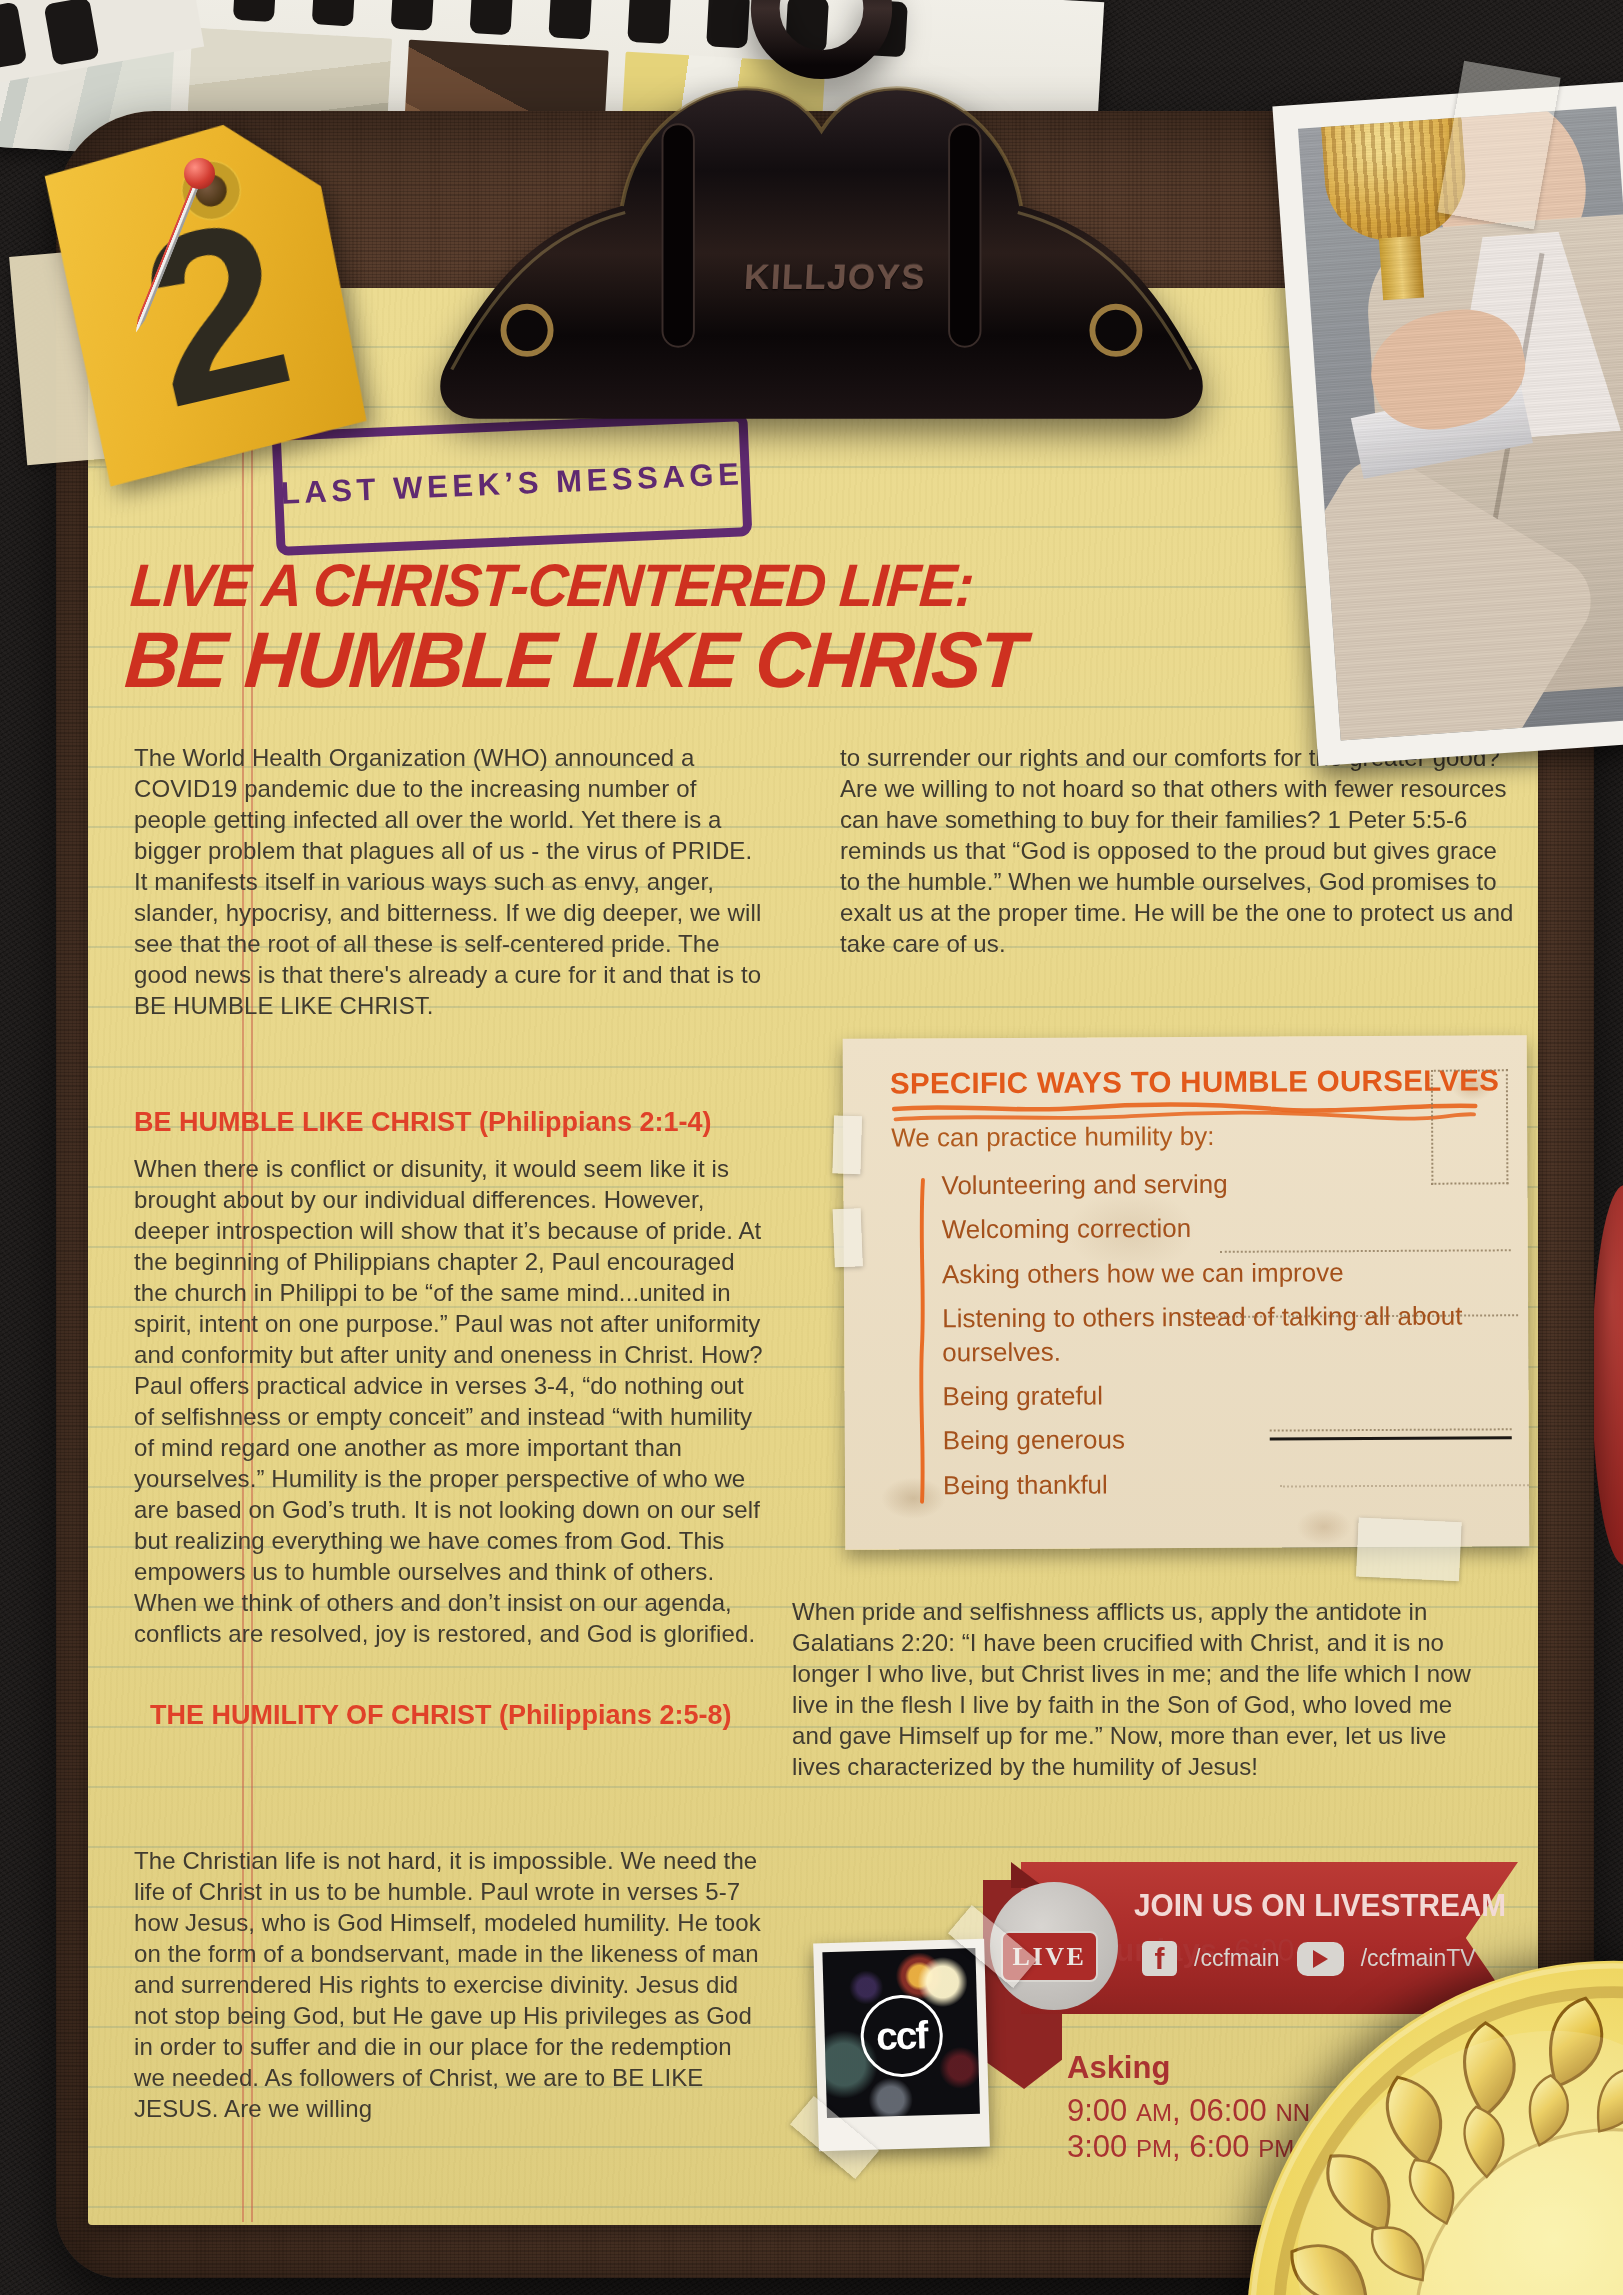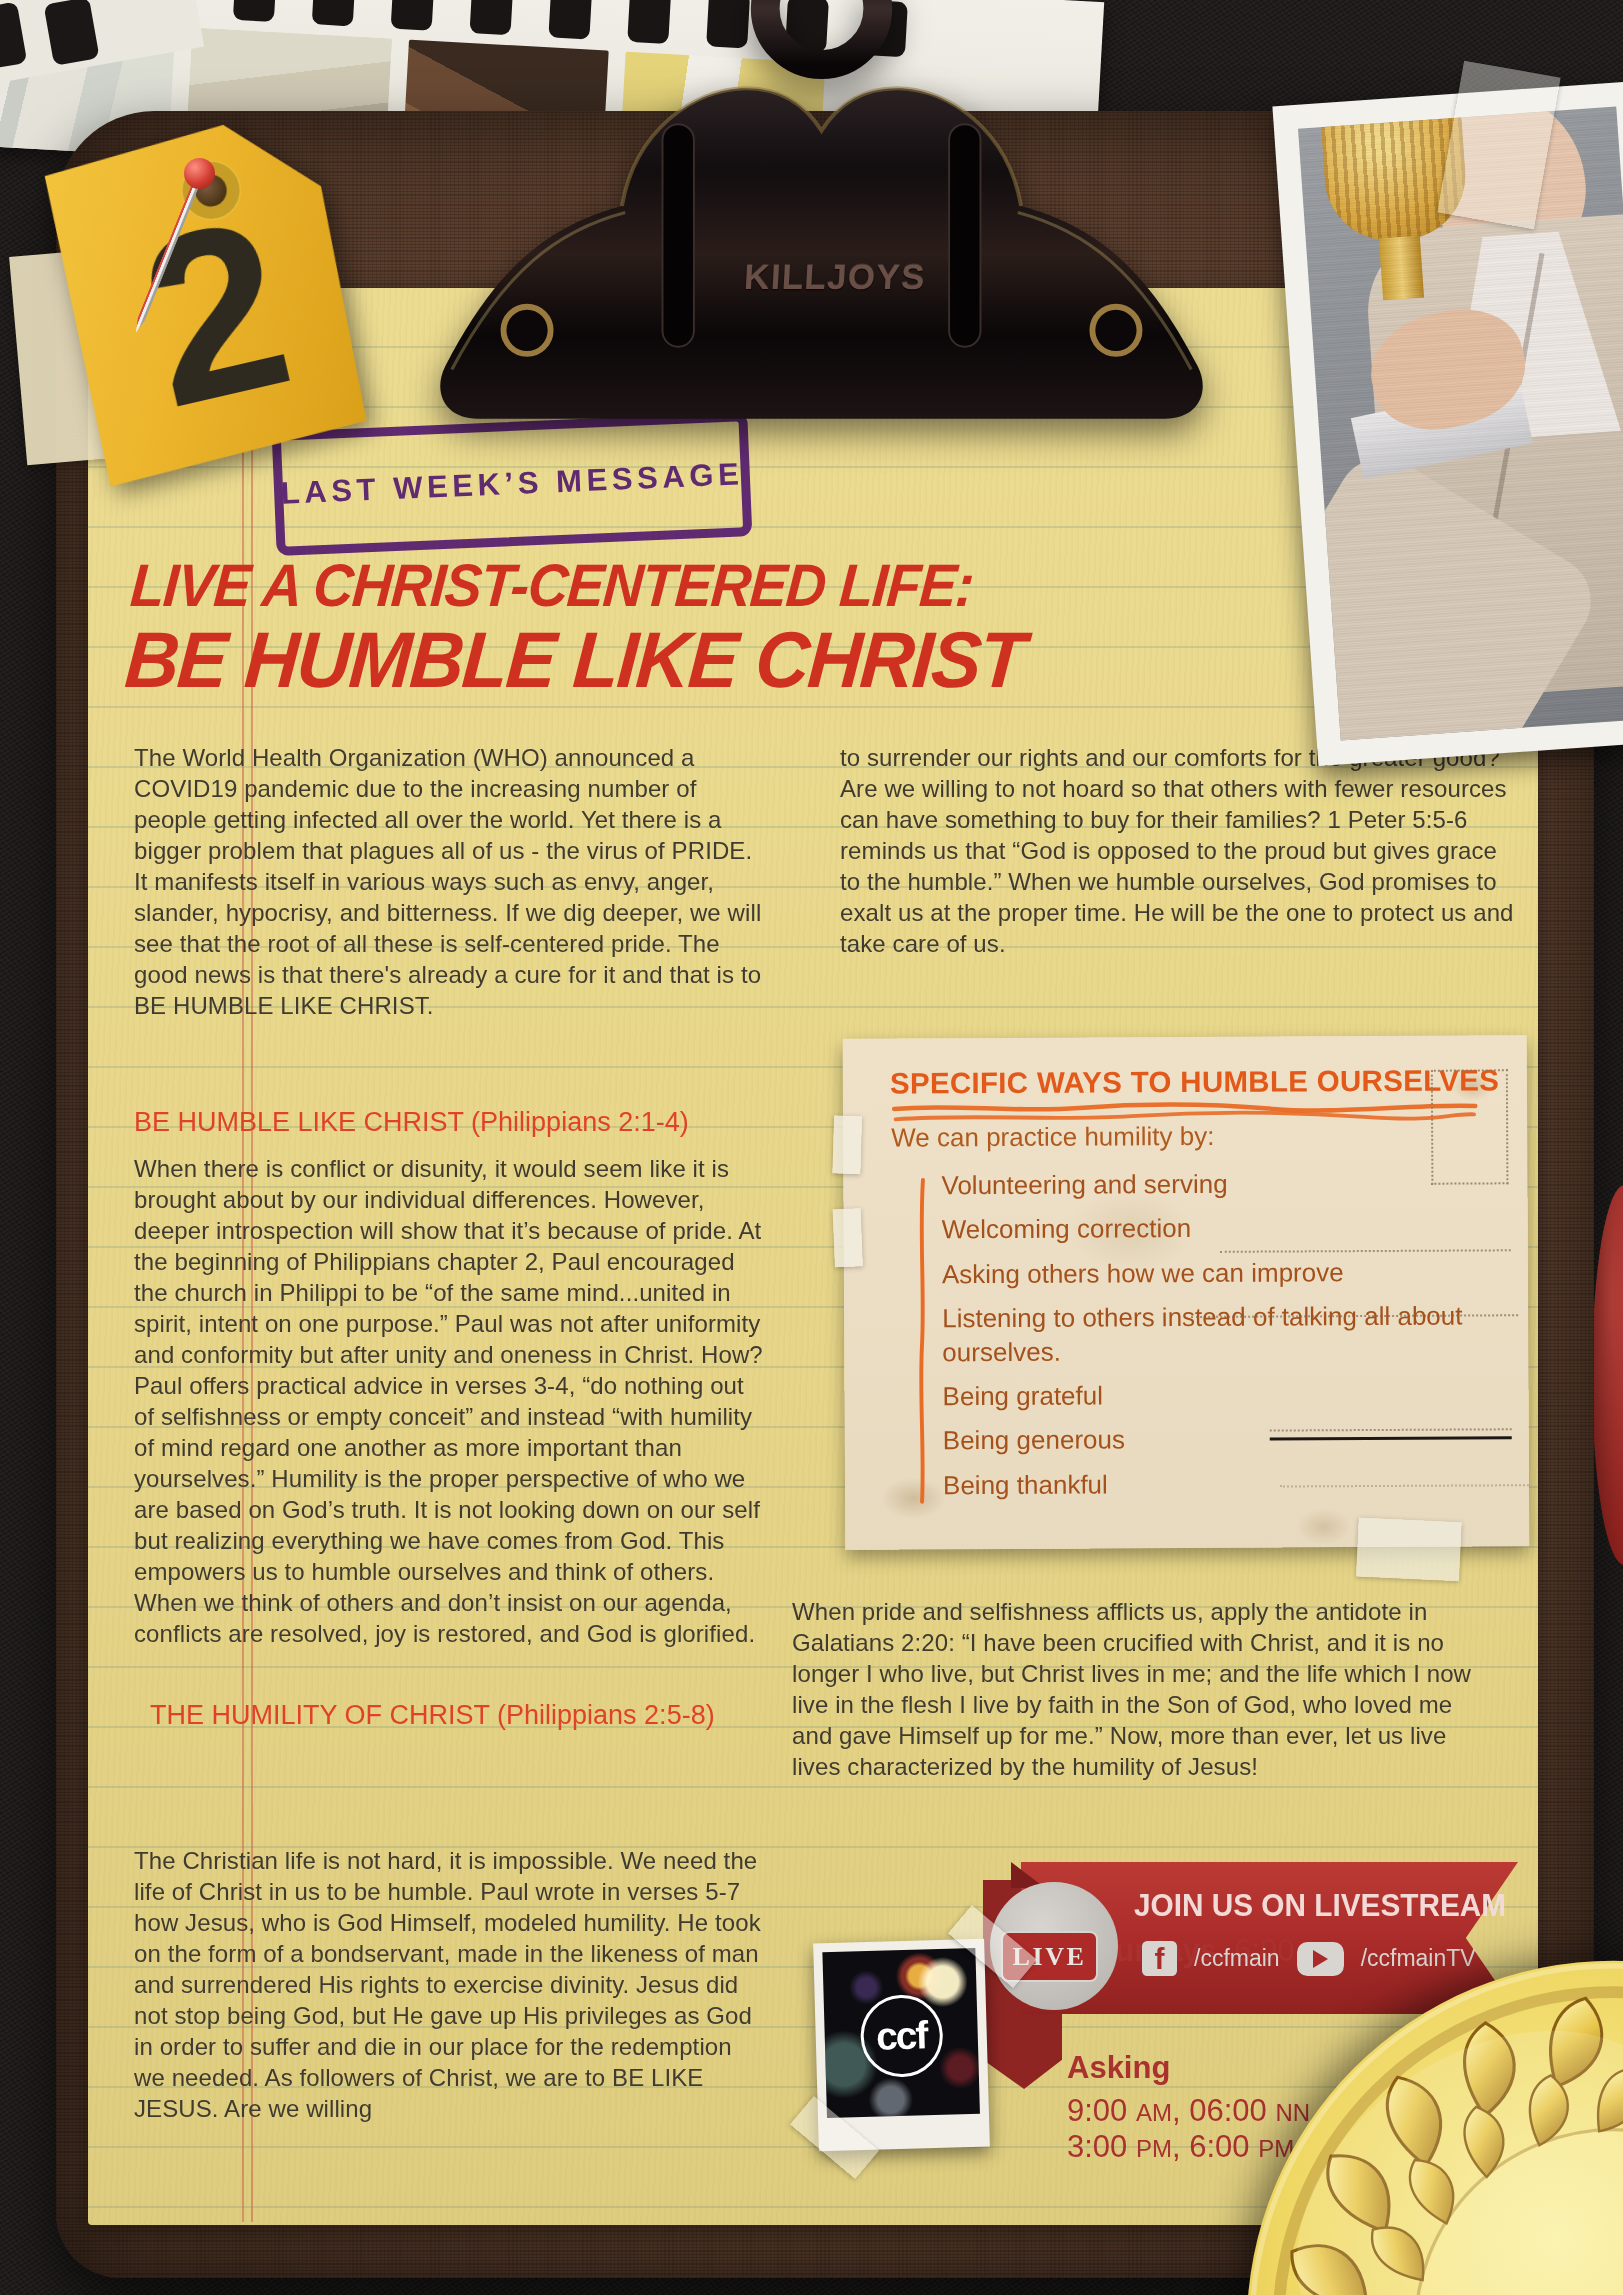--- a/index.html
+++ b/index.html
@@ -71,21 +71,21 @@
     border:9.2px solid #5b2470;border-radius:11.8px;display:flex;align-items:center;justify-content:center;opacity:.96;}
   #stamp span{font-size:31px;font-weight:bold;letter-spacing:4.6px;color:#5b2470;white-space:nowrap;}
 
   
   #title{left:133px;top:552px;width:1113px;z-index:4;transform:skewX(-4deg);transform-origin:left top;}
   #title .l1{font-size:60px;font-weight:bold;font-style:italic;color:#ce3120;letter-spacing:-1.3px;line-height:1.12;transform:scaleX(.93);transform-origin:left;}
   #title .l2{font-size:79px;font-weight:bold;font-style:italic;color:#ce3120;letter-spacing:-2px;line-height:1.05;transform:scaleX(.95);transform-origin:left;}
 
   
   .body-text{font-size:24px;line-height:31px;color:#403b30;letter-spacing:0.1px;z-index:4;}
-  .col-heading{font-size:27px;font-weight:normal;color:#e04129;z-index:4;white-space:nowrap;}
+  .col-heading{font-size:27px;font-weight:bold;color:#e04129;z-index:4;white-space:nowrap;}
   #lp1{left:134px;top:742px;width:632px;}
   #lh1{left:134px;top:1107px;}
   #lp2{left:134px;top:1153px;width:632px;}
   #lh2{left:134px;top:1700px;margin-left:16px;}
   #lp3{left:134px;top:1845px;width:632px;}
   #rp1{left:840px;top:742px;width:675px;}
   #rp2{left:792px;top:1596px;width:684px;}
 
   
   #card{left:844px;top:1037px;width:684px;height:511px;z-index:4;transform:rotate(-.3deg);

